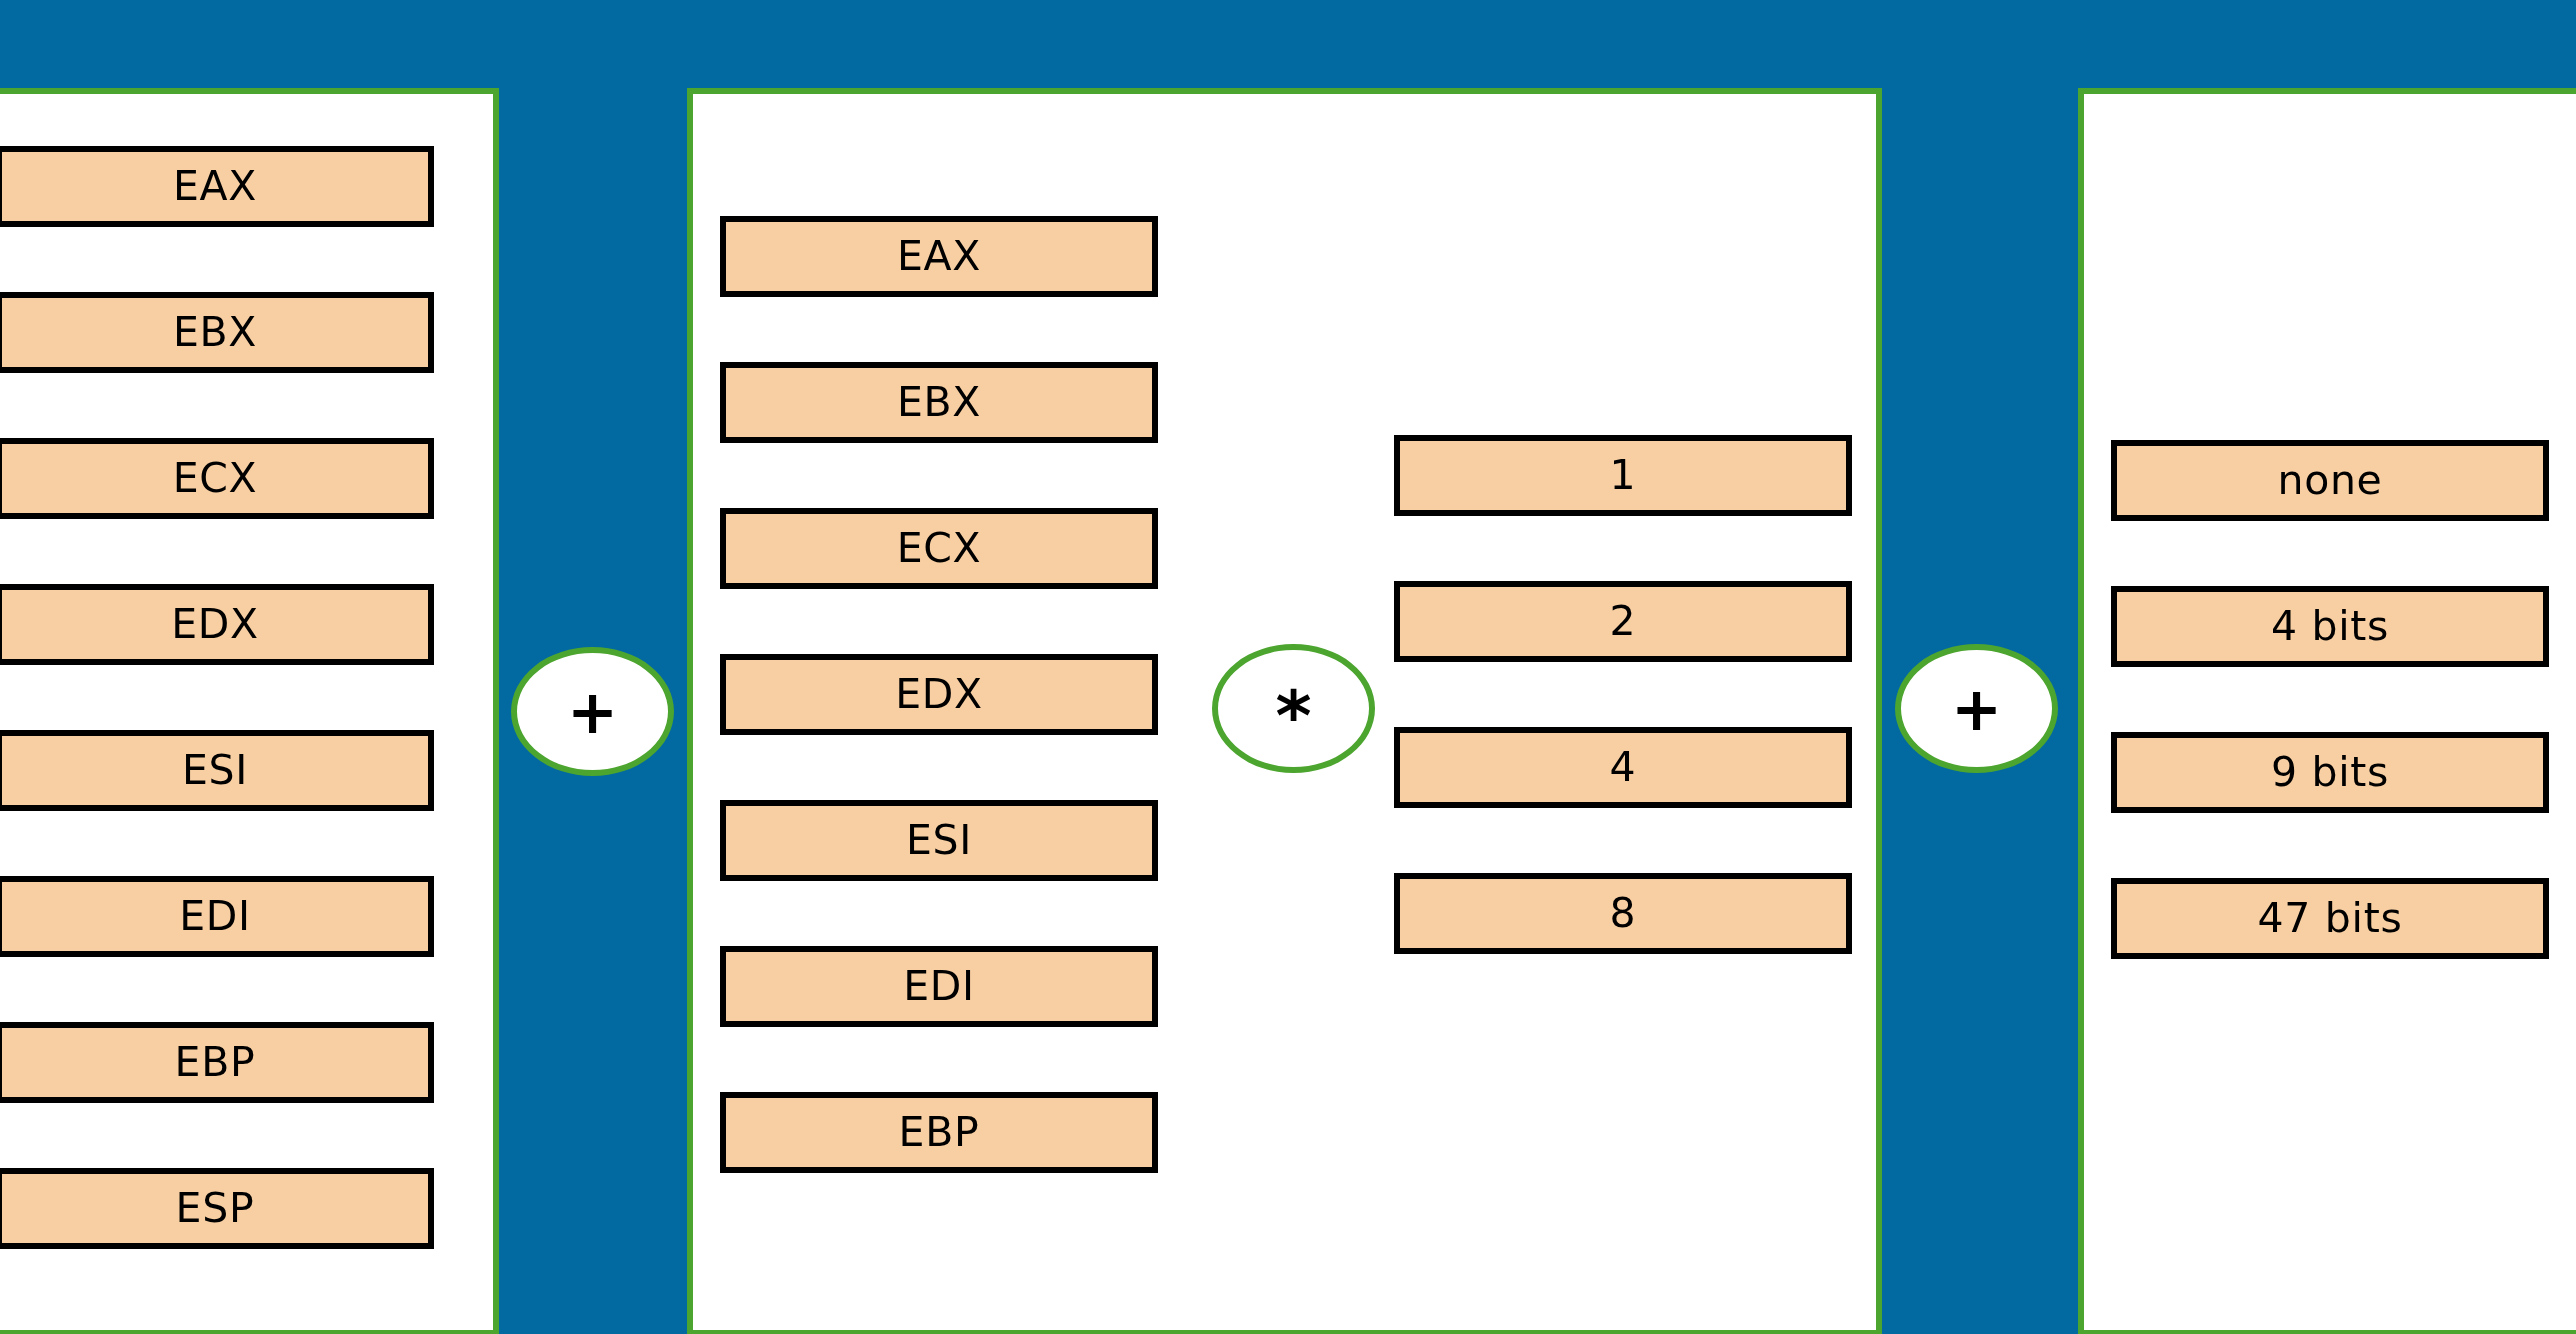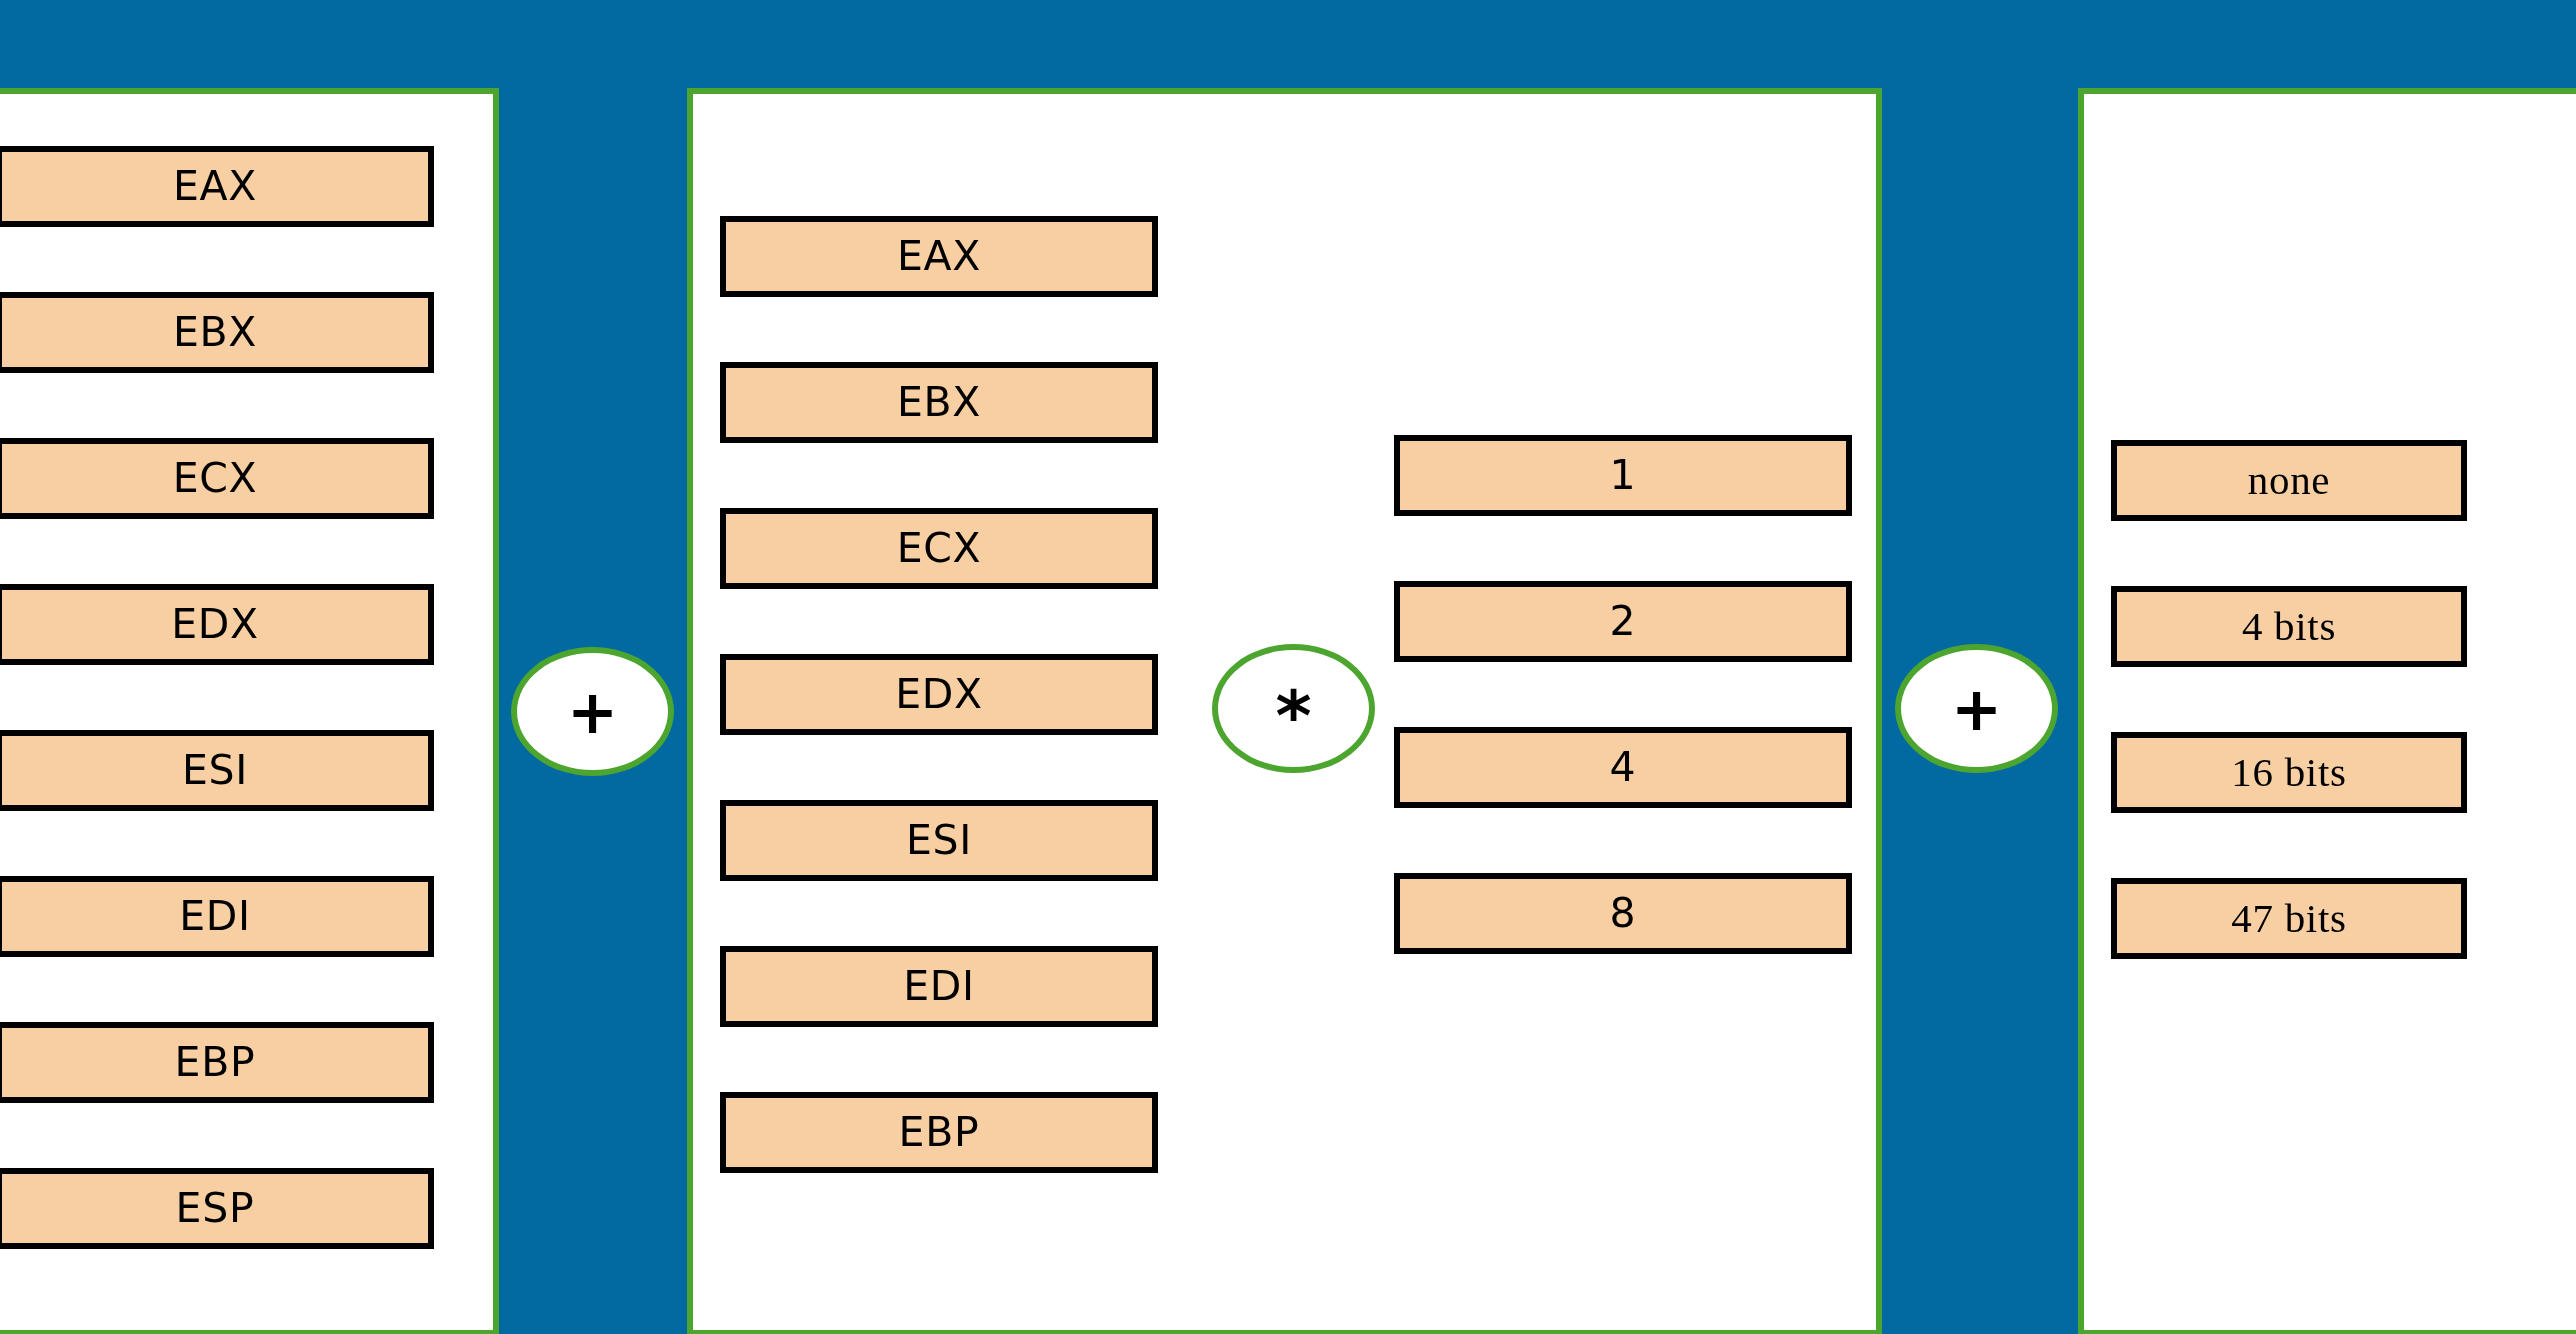--- a/index.html
+++ b/index.html
@@ -40,21 +40,21 @@
   
   .col-base .obox{ left:30px; width:438px; height:81px; }
 
   
   .col-index .obox{ left:720px; width:438px; height:81px; }
 
   
   .col-scale .obox{ left:1394px; width:458px; height:81px; }
 
   
-  .col-disp .obox{ left:2111px; width:356px; height:81px;font-family:Liberation Serif, serif; }
+  .col-disp .obox{ left:2111px; width:438px; height:81px; }
 
   
   .op{
     position:absolute;
     background:#ffffff;
     border:6px solid #4CA52E;
     border-radius:50%;
     box-sizing:border-box;
     display:flex;
     align-items:center;
@@ -144,21 +144,21 @@
 
   <div class="panel" id="panel-disp"></div>
   <div class="col-disp">
     <div class="obox" style="top:440px">
         <span>none</span>
       </div>
     <div class="obox" style="top:586px">
         <span>4 bits</span>
       </div>
     <div class="obox" style="top:732px">
-        <span>16 bits</span>
+        <span>9 bits</span>
       </div>
     <div class="obox" style="top:878px">
         <span>47 bits</span>
       </div>
   </div>
 
   <div class="op" id="op-plus-1">
     <span class="glyph">+</span>
   </div>
   <div class="op" id="op-mul">

